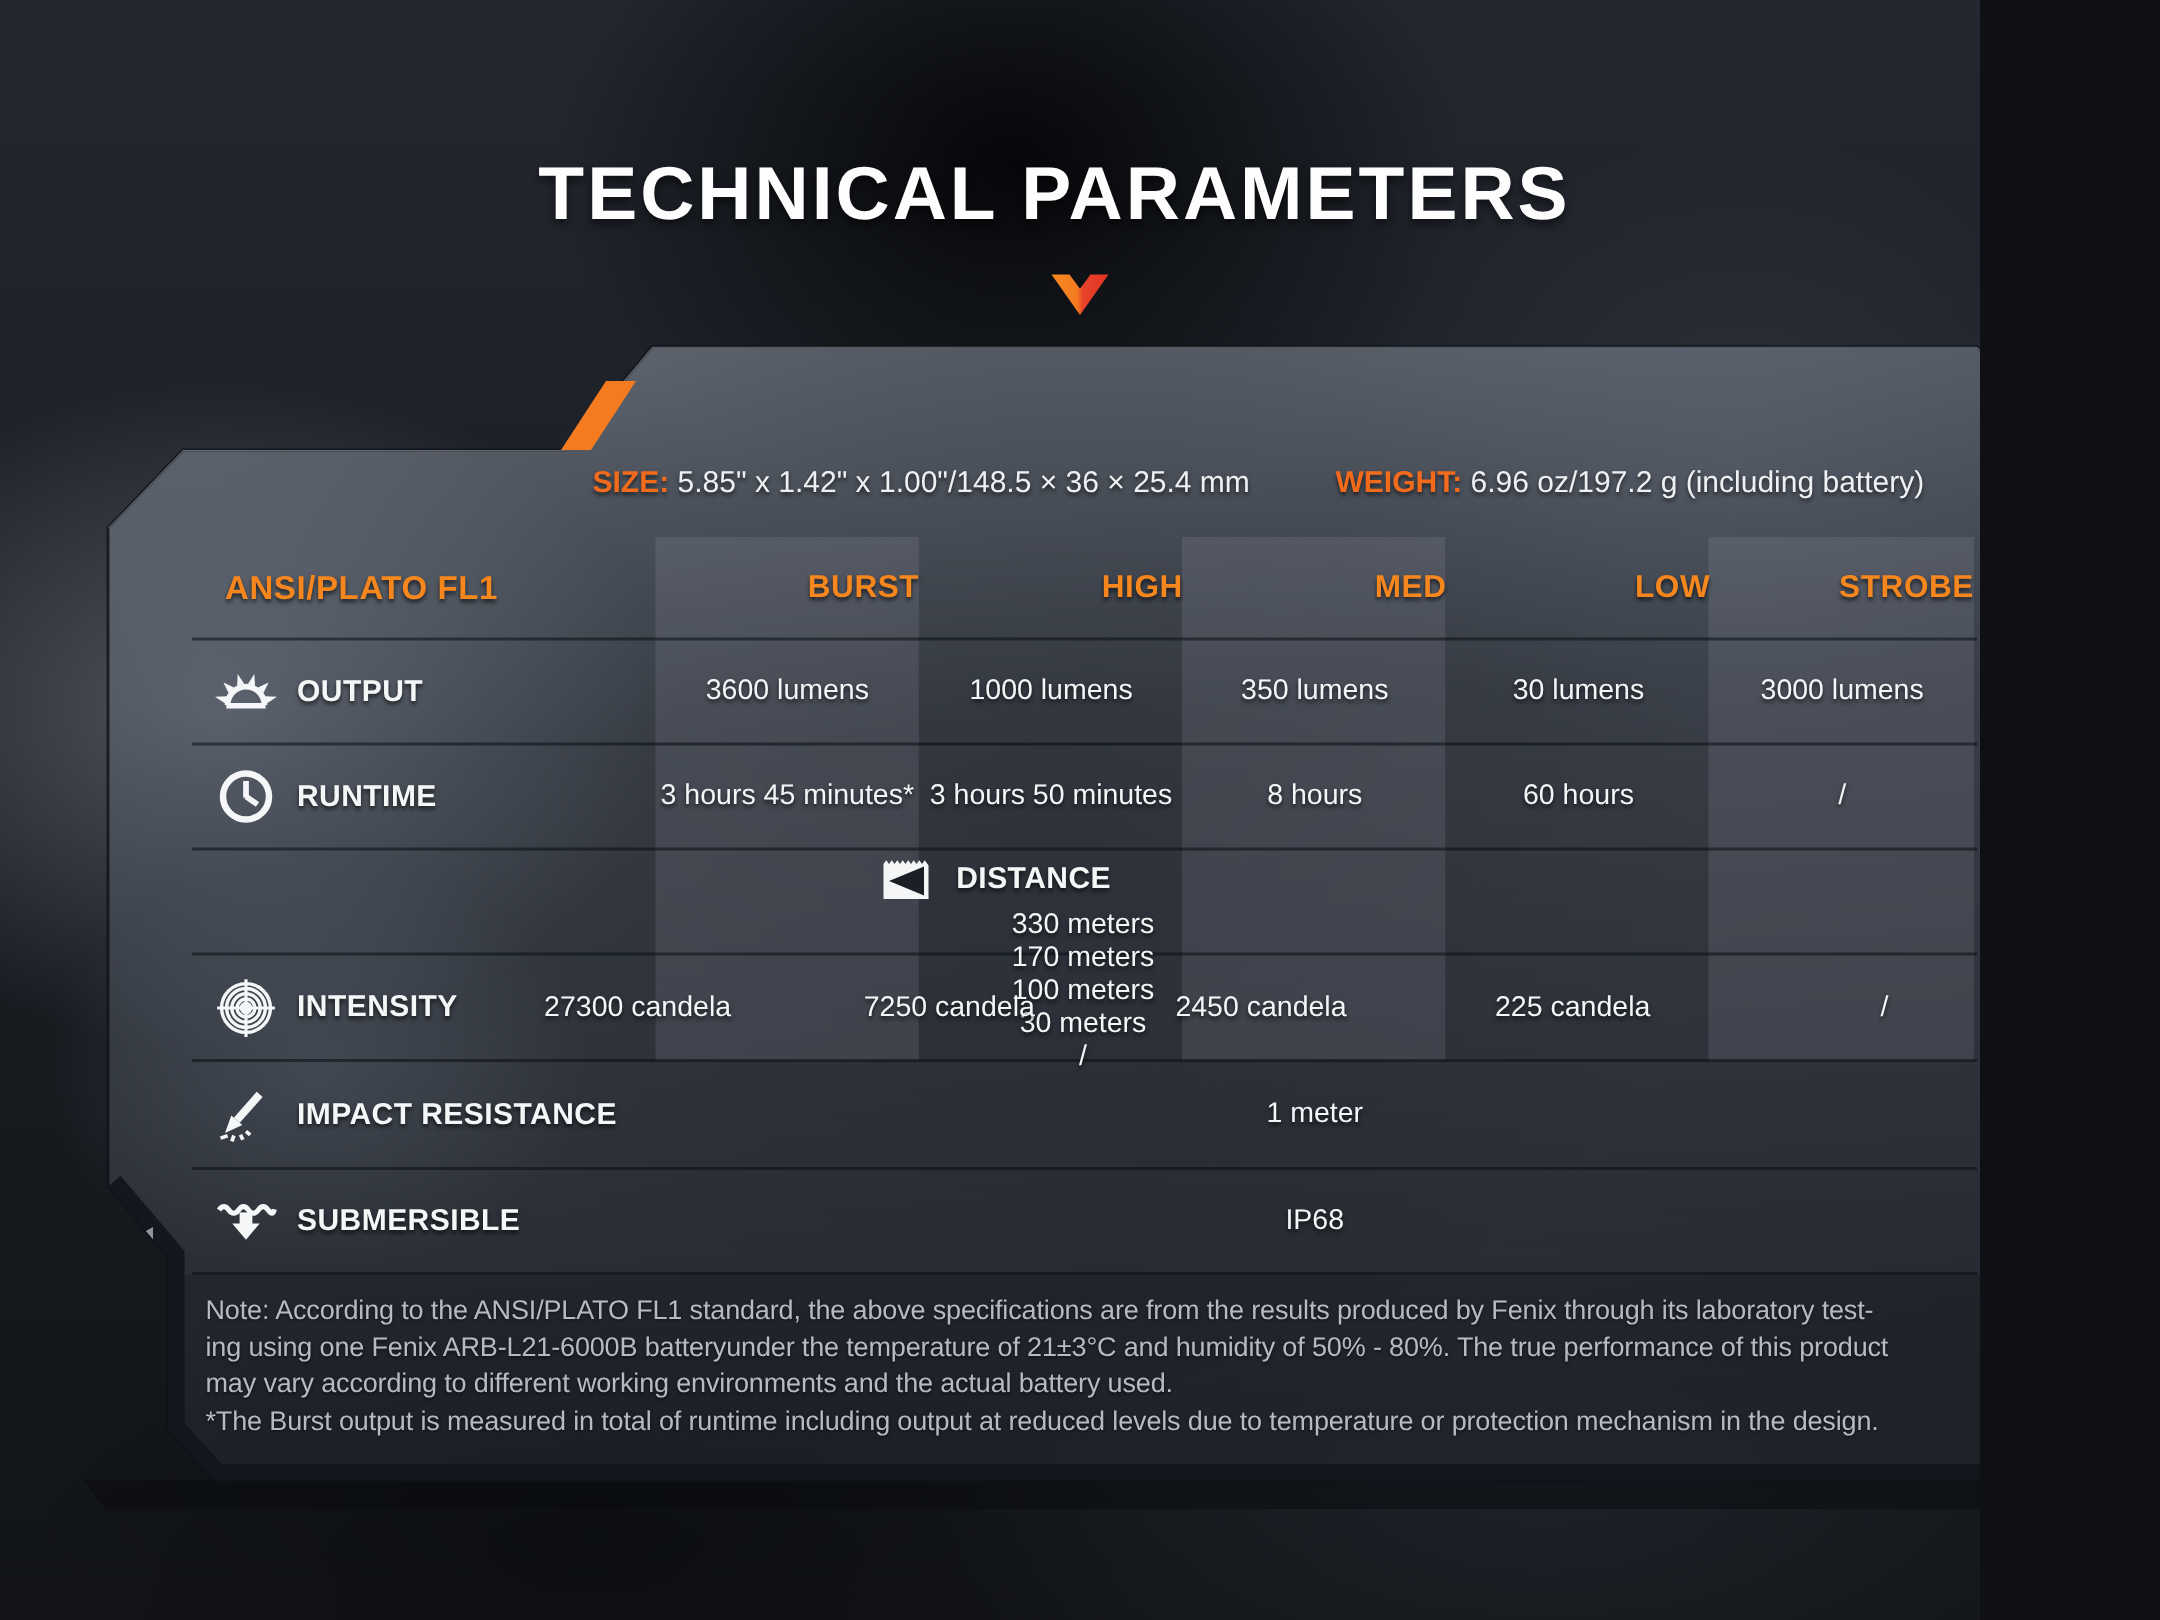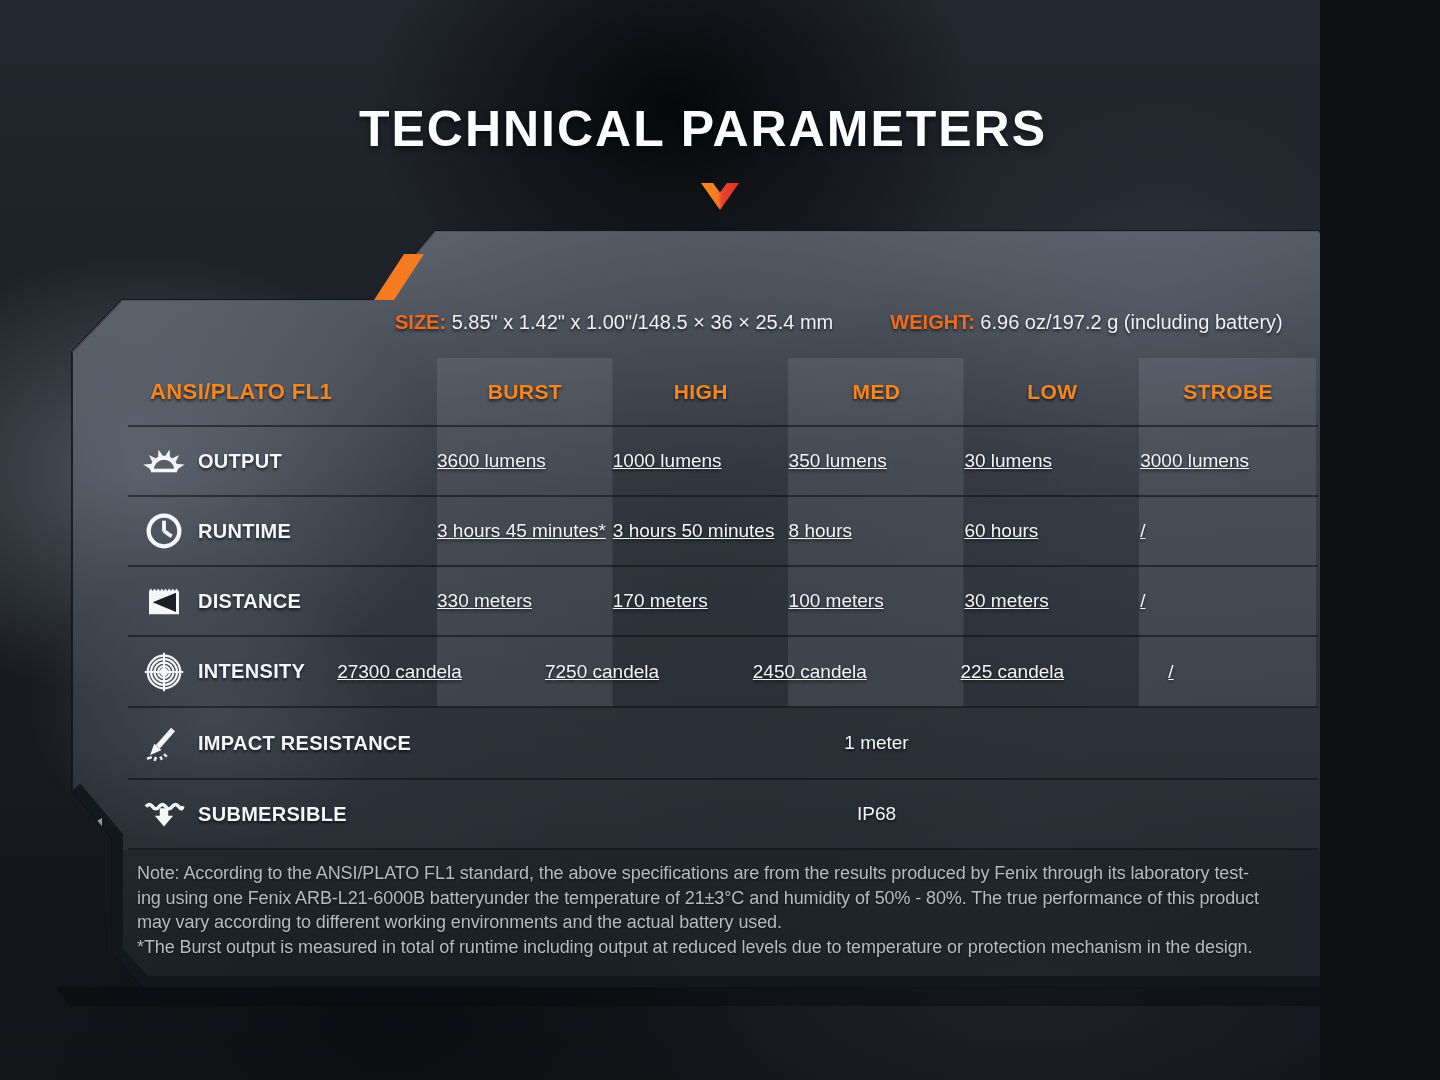--- a/index.html
+++ b/index.html
@@ -30,22 +30,22 @@
   .sizeline .olabel{font-weight:700;}
   .sizeline .gap{display:inline-block;width:46px;}
   .trow{
     left:128px;width:1188px;display:flex;align-items:center;
     text-shadow:0 2px 3px rgba(0,0,0,0.65);
   }
   .labelcell{width:309px;display:flex;align-items:center;padding-left:0;box-sizing:border-box;}
   .cornercell{padding-left:22px;font-size:22px;font-weight:700;letter-spacing:0.4px;}
   .iconbox{width:48px;margin-left:12px;display:flex;justify-content:center;align-items:center;flex:none;}
   .rowlabel{margin-left:10px;font-size:20px;font-weight:700;color:#f4f6f8;letter-spacing:0.3px;white-space:nowrap;}
-  .vcell{width:175.8px;text-align:left;font-size:19px;color:#f3f5f7;flex:none;white-space:nowrap;text-decoration:underline;}
-  .hcell{width:175.8px;text-align:center;font-size:21px;font-weight:700;flex:none;letter-spacing:0.4px;}
+  .vcell{width:175.8px;text-align:center;font-size:19px;color:#f3f5f7;flex:none;white-space:nowrap;}
+  .hcell{width:175.8px;text-align:right;font-size:21px;font-weight:700;flex:none;letter-spacing:0.4px;}
   .mergecell{width:879px;text-align:center;font-size:19px;color:#f3f5f7;flex:none;}
   .orange{color:#f6871f;}
   .sorange{color:#f26b1c;}
   .note{
     left:137px;top:861px;font-size:18px;line-height:24.6px;color:#b6bbc2;
     letter-spacing:-0.1px;text-shadow:0 1px 2px rgba(0,0,0,0.5);
   }
   .note div{white-space:nowrap;}
   svg.panel{left:0;top:0;}
   .icon-svg{display:block;}
@@ -169,21 +169,21 @@
       </span>
       <span class="rowlabel">RUNTIME</span>
     </div>
     <div class="vcell">3 hours 45 minutes*</div>
     <div class="vcell">3 hours 50 minutes</div>
     <div class="vcell">8 hours</div>
     <div class="vcell">60 hours</div>
     <div class="vcell">/</div>
   </div>
 
-  <div class="abs trow" style="top:566px;height:70px;">
+  <div class="abs trow" style="top:566px;height:70px;flex-direction:column;">
     <div class="labelcell">
       <span class="iconbox">
         <svg class="icon-svg" width="40" height="40" viewBox="0 0 24 24">
           <path d="M3,20 L3,6 L4.1,4.5 L5.2,6 L6.3,4.5 L7.4,6 L8.5,4.5 L9.6,6 L10.7,4.5 L11.8,6 L12.9,4.5 L14,6 L15.1,4.5 L16.2,6 L17.3,4.5 L18.4,6 L19.5,4.5 L20.6,6 L21,6.6 L21,20 Z" fill="#f4f6f8"></path>
           <polygon points="5.2,12.8 19.2,7 19.2,18.6" fill="#1c2026"></polygon>
         </svg>
       </span>
       <span class="rowlabel">DISTANCE</span>
     </div>
     <div class="vcell">330 meters</div>

